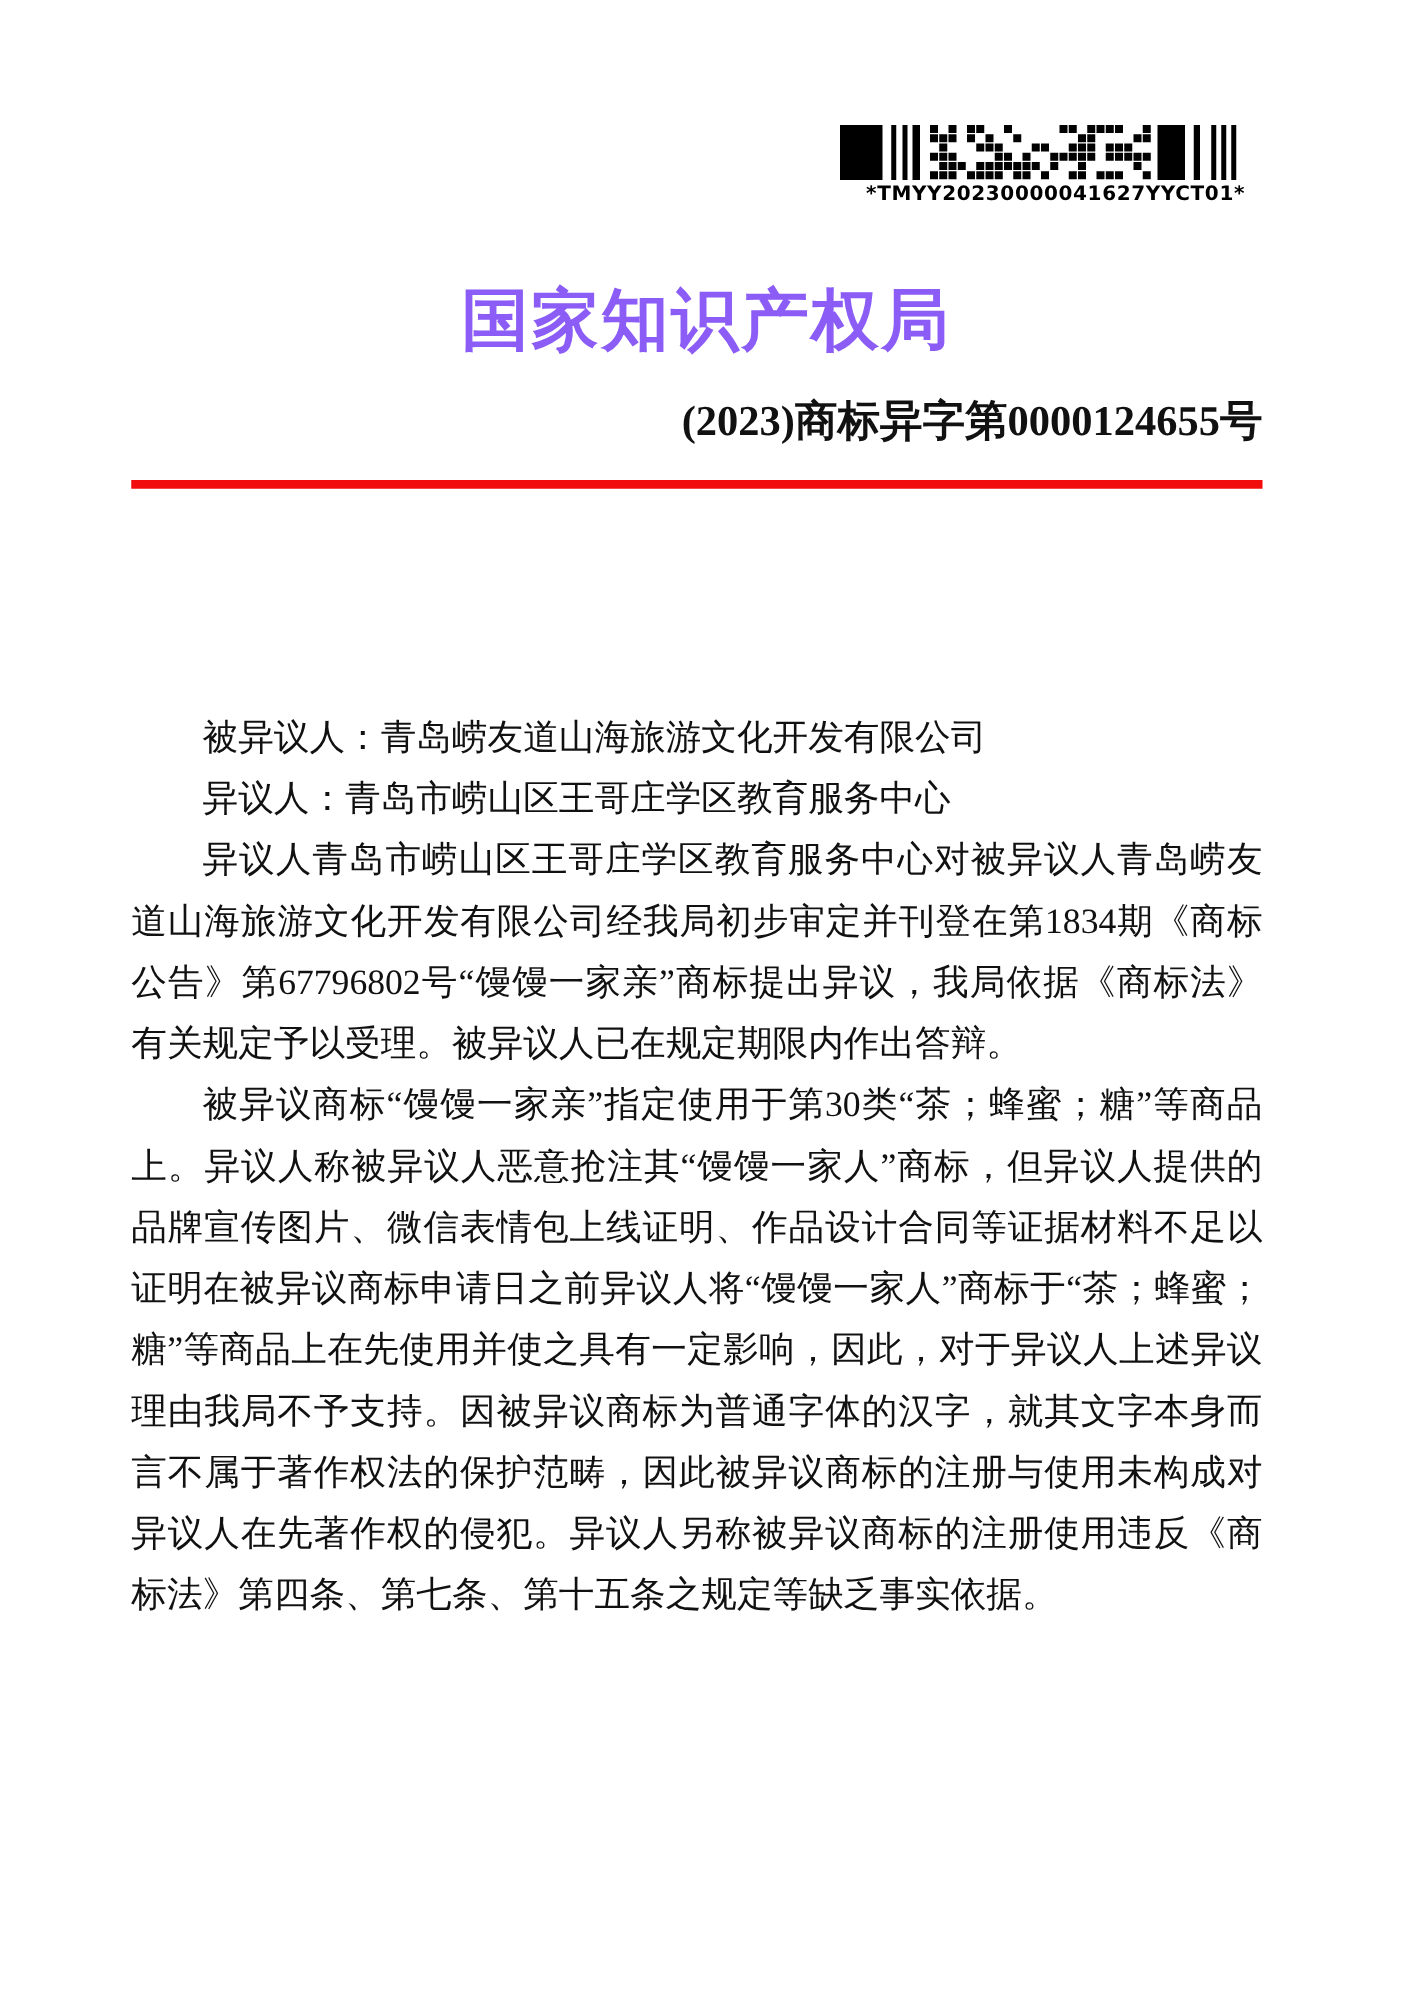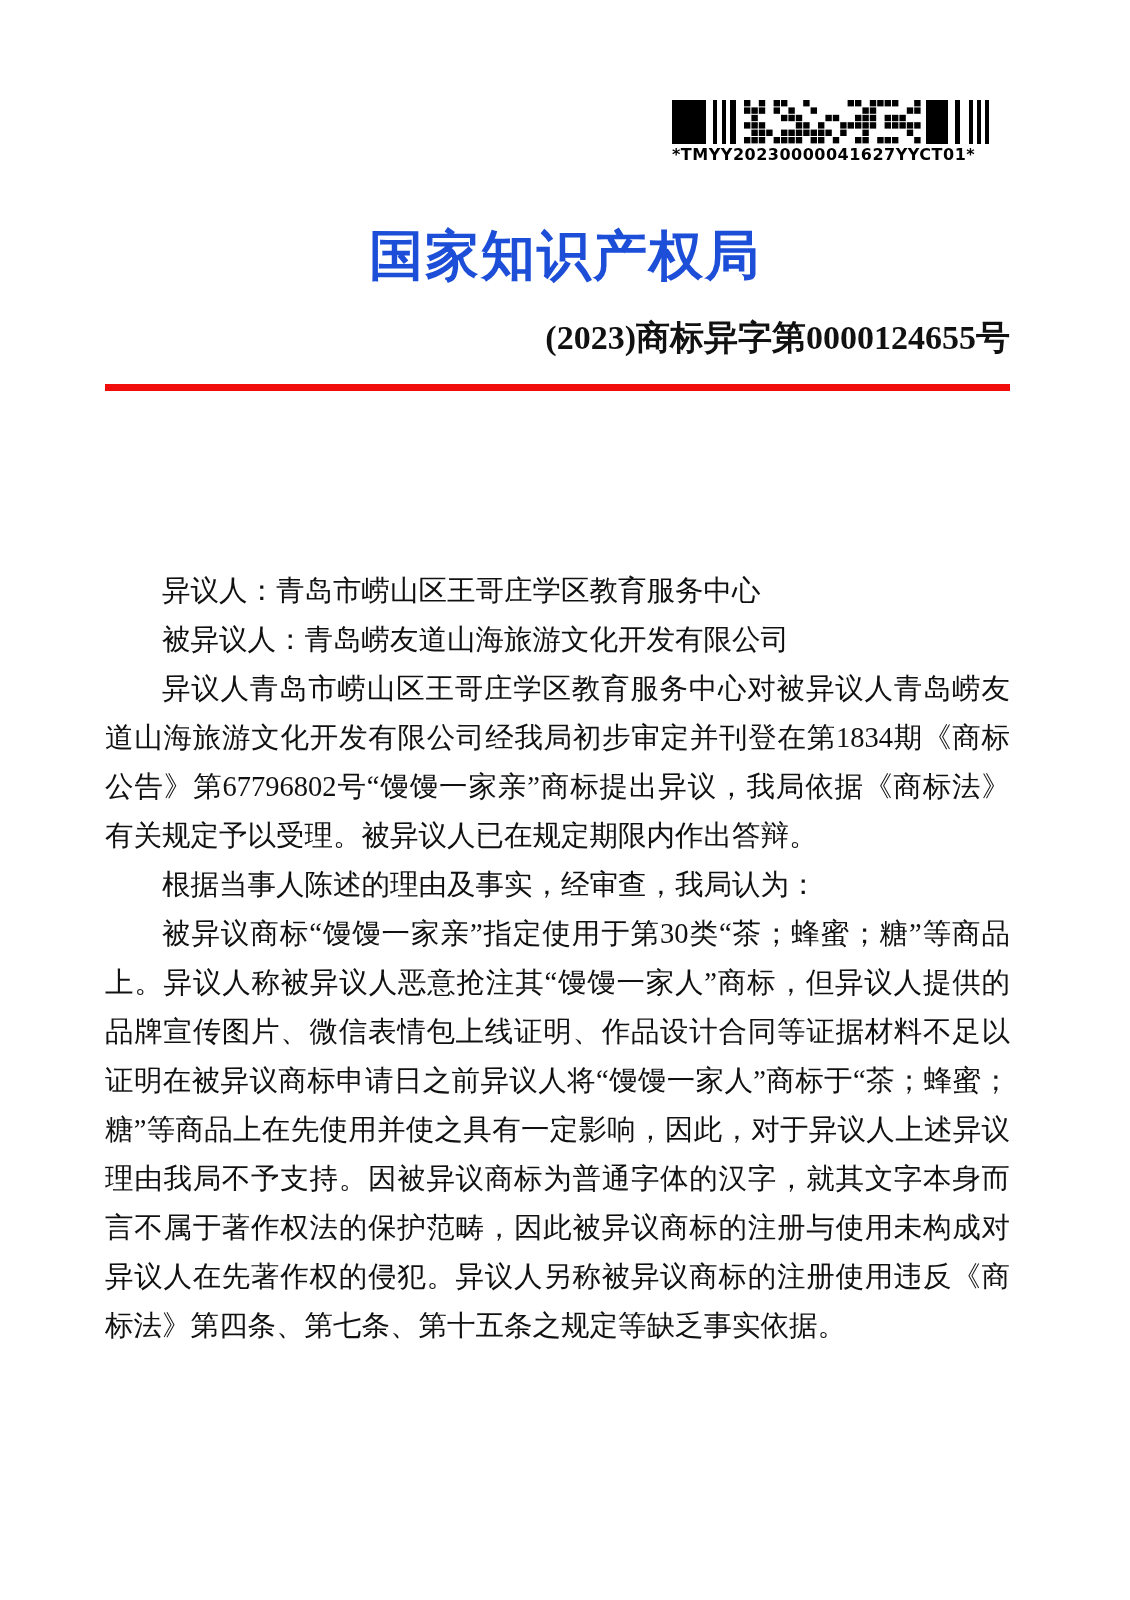--- a/index.html
+++ b/index.html
@@ -19,21 +19,21 @@
   .content {
     position: absolute;
     left: 105px;
     width: 905px;
   }
   .barcode-wrap {
     position: absolute;
     left: 672px;
     top: 100px;
     width: 324px;
-    text-align: left;
+    text-align: right;
   }
   .barcode-svg {
     display: block;
     width: 324px;
     height: 44px;
   }
   .barcode-text {
     font-family: "DejaVu Sans", "Liberation Sans", sans-serif;
     font-weight: bold;
     font-size: 16px;
@@ -188,32 +188,31 @@
           <rect x="190.4" y="37.0" width="6.4" height="6.4"></rect>
           <rect x="205.2" y="37.0" width="6.4" height="6.4"></rect>
           <rect x="212.6" y="37.0" width="6.4" height="6.4"></rect>
           <rect x="220.0" y="37.0" width="6.4" height="6.4"></rect>
           <rect x="242.2" y="37.0" width="6.4" height="6.4"></rect>
         </g>
     </svg>
     <div class="barcode-text">*TMYY20230000041627YYCT01*</div>
   </div>
 
-  <div class="authority" style="color: #1d4ed8;">国家知识产权局</div>
+  <div class="authority" style="color: #8b5cf6;">国家知识产权局</div>
 
   <div class="content doc-number">(2023)商标异字第0000124655号</div>
 
   <hr class="content red-rule" style="background: rgb(242, 13, 13);">
 
 
   <div class="content body-text">
     <div>
+        <p>被异议人：青岛崂友道山海旅游文化开发有限公司</p>
         <p>异议人：青岛市崂山区王哥庄学区教育服务中心</p>
-        <p>被异议人：青岛崂友道山海旅游文化开发有限公司</p>
       </div>
     <div>
         <p>异议人青岛市崂山区王哥庄学区教育服务中心对被异议人青岛崂友道山海旅游文化开发有限公司经我局初步审定并刊登在第1834期《商标公告》第67796802号“馒馒一家亲”商标提出异议，我局依据《商标法》有关规定予以受理。被异议人已在规定期限内作出答辩。</p>
-        <p>根据当事人陈述的理由及事实，经审查，我局认为：</p>
         <p>被异议商标“馒馒一家亲”指定使用于第30类“茶；蜂蜜；糖”等商品上。异议人称被异议人恶意抢注其“馒馒一家人”商标，但异议人提供的品牌宣传图片、微信表情包上线证明、作品设计合同等证据材料不足以证明在被异议商标申请日之前异议人将“馒馒一家人”商标于“茶；蜂蜜；糖”等商品上在先使用并使之具有一定影响，因此，对于异议人上述异议理由我局不予支持。因被异议商标为普通字体的汉字，就其文字本身而言不属于著作权法的保护范畴，因此被异议商标的注册与使用未构成对异议人在先著作权的侵犯。异议人另称被异议商标的注册使用违反《商标法》第四条、第七条、第十五条之规定等缺乏事实依据。</p>
       </div>
   </div>
 
 </div>
 
 </body></html>

